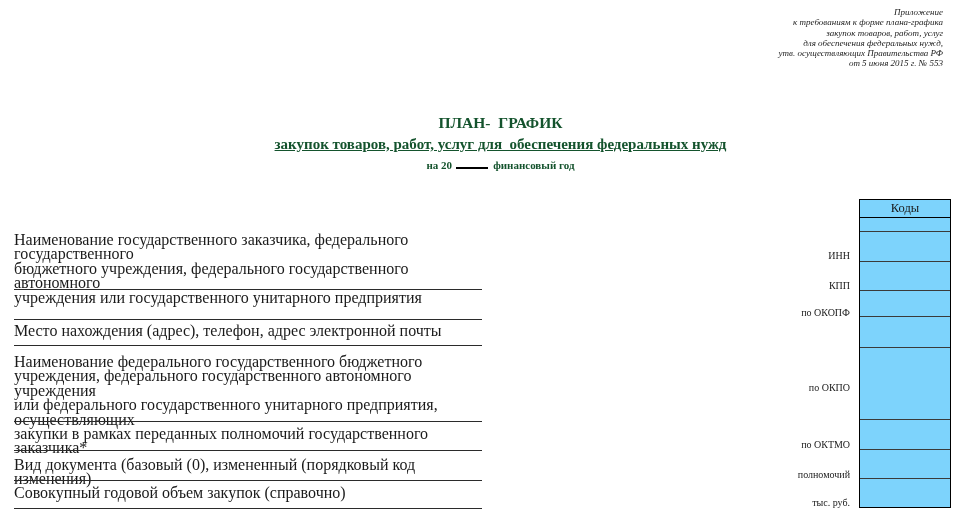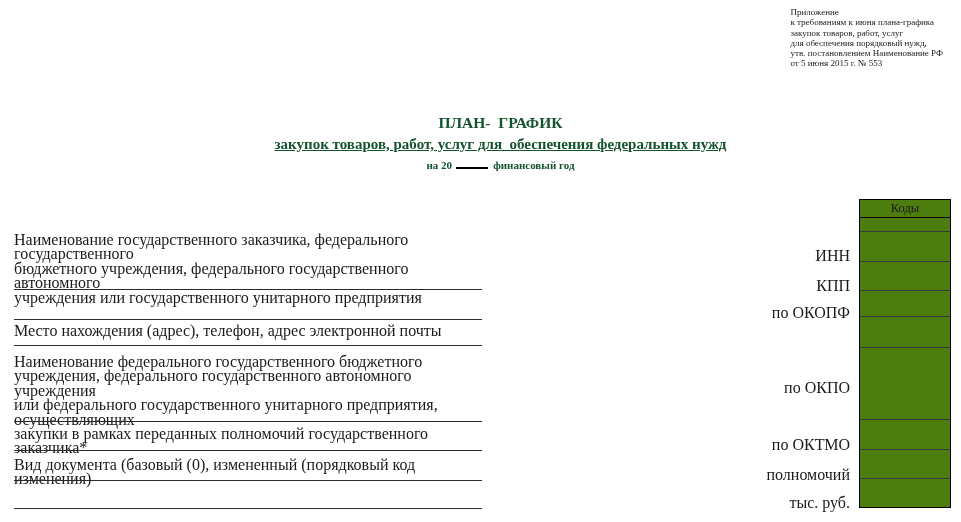--- a/index.html
+++ b/index.html
@@ -11,25 +11,26 @@
     overflow: hidden;
     font-family: "Liberation Serif", "DejaVu Serif", serif;
     color: #1a1a1a;
   }
 
   
   .attribution {
     position: absolute;
     top: 7px;
     right: 18px;
-    text-align: left;
+    text-align: right;
     font-size: 9px;
     line-height: 10.3px;
     color: #222;
     white-space: nowrap;
+    font-style: italic;
   }
 
   
   .title {
     position: absolute;
     top: 112px;
     left: 0;
     width: 961px;
     text-align: center;
     font-weight: bold;
@@ -62,40 +63,40 @@
     left: 14px;
     width: 468px;
     height: 0;
     border-top: 1.5px solid #2b2b2b;
   }
 
   
   .code-label {
     position: absolute;
     right: 111px;
-    font-size: 16px;
+    font-size: 10px;
     line-height: 13px;
     white-space: nowrap;
     text-align: right;
   }
 
   
   .codes-table {
     position: absolute;
     left: 859px;
     top: 199px;
     width: 92px;
     border: 1px solid #000;
     box-sizing: border-box;
     background: #fff;
   }
   .codes-cell {
     box-sizing: border-box;
     border-bottom: 1px solid #3a3a3a;
-    background: #4d7c0f;
+    background: #7dd3fc;
   }
   .codes-cell.last { border-bottom: none; }
   .codes-header {
     height: 18px;
     text-align: center;
     font-size: 12.5px;
     line-height: 17px;
     border-bottom: 1px solid #000;
   }
   .h14 { height: 14px; }
@@ -106,24 +107,24 @@
   .h31 { height: 31px; }
   .h72 { height: 72px; }
 </style>
 </head>
 <body>
 
 <div class="page">
 
   <div class="attribution">
     <div>Приложение</div>
-    <div>к требованиям к июня плана-графика</div>
+    <div>к требованиям к форме плана-графика</div>
     <div>закупок товаров, работ, услуг</div>
-    <div>для обеспечения порядковый нужд,</div>
-    <div>утв. постановлением Наименование РФ</div>
+    <div>для обеспечения федеральных нужд,</div>
+    <div>утв. осуществляющих Правительства РФ</div>
     <div>от 5 июня 2015 г. № 553</div>
   </div>
 
   <div class="title">
     <div class="title-line1">ПЛАН-  ГРАФИК</div>
     <div class="title-line2">закупок товаров, работ, услуг для  обеспечения федеральных нужд</div>
     <div class="title-line3">
       <span>на 20</span><span class="year-blank"></span><span>финансовый год</span>
     </div>
   </div>
@@ -142,20 +143,21 @@
 учреждения, федерального государственного автономного учреждения
 или федерального государственного унитарного предприятия, осуществляющих
 закупки в рамках переданных полномочий государственного заказчика*</div>
   <div class="field-rule" style="top:421px"></div>
 
   <div class="field-rule" style="top:450px"></div>
 
   <div class="field-label" style="top:458px">Вид документа (базовый (0), измененный (порядковый код изменения)</div>
   <div class="field-rule" style="top:480px"></div>
 
+  <div class="field-label" style="top:486px">Совокупный годовой объем закупок (справочно)</div>
   <div class="field-rule" style="top:508px"></div>
 
   <div class="code-label" style="top:249px">ИНН</div>
   <div class="code-label" style="top:279px">КПП</div>
   <div class="code-label" style="top:306px">по ОКОПФ</div>
   <div class="code-label" style="top:381px">по ОКПО</div>
   <div class="code-label" style="top:438px">по ОКТМО</div>
   <div class="code-label" style="top:468px">полномочий</div>
   <div class="code-label" style="top:496px">тыс. руб.</div>
 

